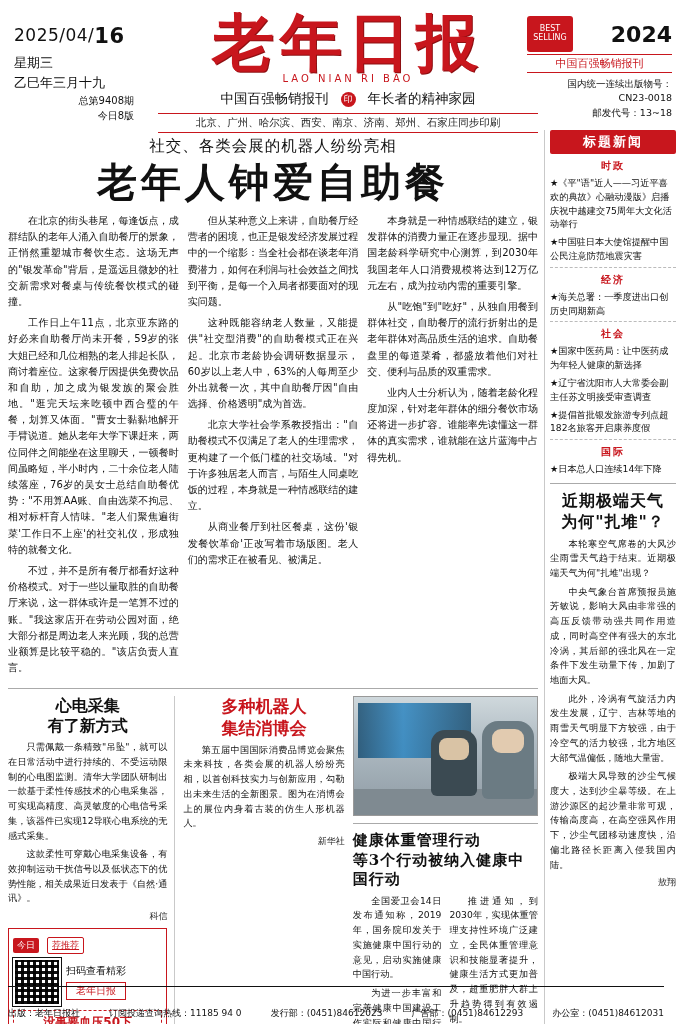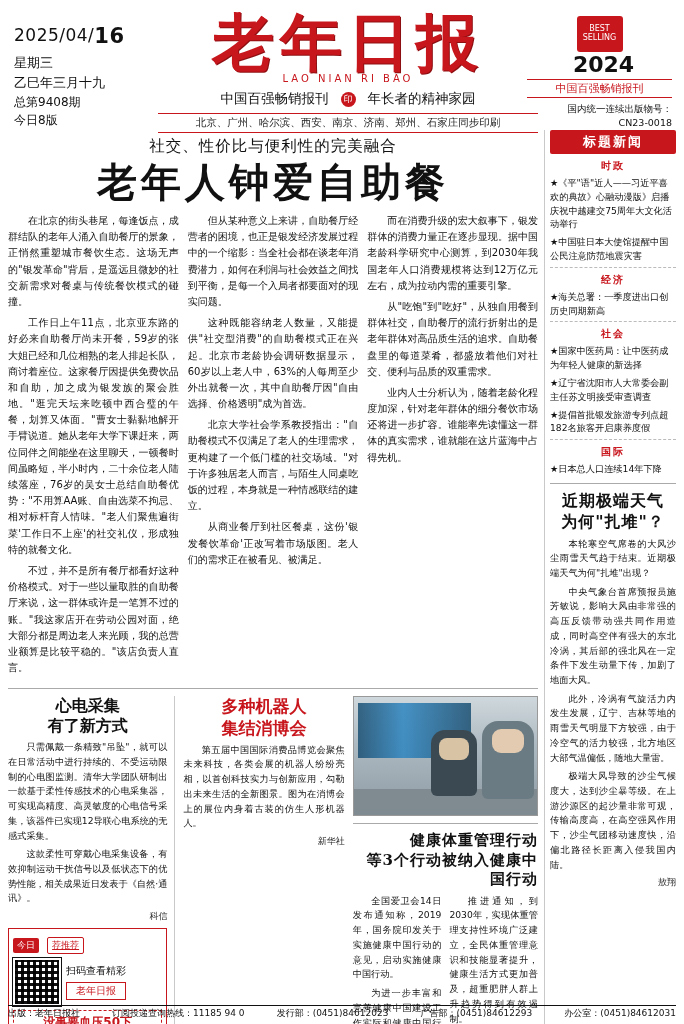--- a/index.html
+++ b/index.html
@@ -11,21 +11,21 @@
     overflow:hidden;
   }
   .page{position:relative;width:684px;height:1024px;box-sizing:border-box;padding:6px 8px;}
 
   
   .masthead{position:relative;height:120px;border-bottom:0;}
   .md-left{position:absolute;left:6px;top:14px;width:120px;text-align:left;color:#111;line-height:1.55;}
   .md-date{font-size:17px;letter-spacing:.5px;}
   .md-date .dayno{font-size:21px;font-weight:bold;vertical-align:-2px;}
   .md-sub{font-size:13px;}
-  .md-sub2{font-size:12px;}
+  .md-sub2{font-size:10px;text-align:right;}
   .md-center{position:absolute;left:150px;top:4px;width:380px;text-align:center;}
   .title-cn{
     font-family:"DejaVu Serif","Liberation Serif",serif;
     font-size:62px;font-weight:bold;color:#c8161d;letter-spacing:6px;
     line-height:1.05;text-shadow:1px 1px 0 #8d0f12;
     white-space:nowrap;
   }
   .title-pin{font-size:10px;color:#c8161d;letter-spacing:3px;margin-top:-2px;}
   .slogan{margin-top:6px;font-size:13.5px;color:#111;display:flex;justify-content:center;align-items:center;gap:12px;}
   .slogan .dot{width:15px;height:15px;border-radius:50%;background:#c8161d;color:#fff;font-size:9px;display:inline-flex;align-items:center;justify-content:center;}
@@ -79,21 +79,21 @@
     position:relative;overflow:hidden;
   }
   .photo .screenwall{position:absolute;left:4px;top:6px;width:62%;height:46%;
     background:linear-gradient(90deg,#1b4f72,#2e86c1 40%,#1b4f72);opacity:.85;}
   .photo .robot1{position:absolute;left:42%;top:28%;width:46px;height:66px;border-radius:14px 14px 6px 6px;background:#3b4a52;}
   .photo .robot1:after{content:"";position:absolute;left:8px;top:8px;width:30px;height:22px;border-radius:8px;background:#d9c3a5;}
   .photo .robot2{position:absolute;left:70%;top:20%;width:52px;height:78px;border-radius:16px 16px 6px 6px;background:#6b7b83;}
   .photo .robot2:after{content:"";position:absolute;left:10px;top:8px;width:32px;height:24px;border-radius:9px;background:#e2cbb0;}
   .photo .floor{position:absolute;left:0;bottom:0;width:100%;height:22%;background:#7f8a91;}
   .blk-title{
-    text-align:right;font-weight:bold;font-family:"DejaVu Serif","Liberation Serif",serif;
+    text-align:left;font-weight:bold;font-family:"DejaVu Serif","Liberation Serif",serif;
     font-size:15px;line-height:1.3;letter-spacing:1px;color:#111;
   }
 
   
   .rc-head{
     background:#c8161d;color:#fff;font-size:13px;font-weight:bold;text-align:center;
     padding:3px 0;letter-spacing:2px;border-radius:2px;
     font-family:"DejaVu Serif","Liberation Serif",serif;
   }
   .rc-sec{font-size:10px;color:#c8161d;font-weight:bold;text-align:center;margin:5px 0 3px;letter-spacing:2px;}
@@ -110,21 +110,21 @@
   .ad-tag{display:inline-block;background:#c8161d;color:#fff;font-size:9px;padding:1px 4px;border-radius:2px;}
   .ad-tag2{display:inline-block;border:1px solid #c8161d;color:#c8161d;font-size:9px;padding:1px 4px;border-radius:2px;margin-left:3px;text-decoration:underline;}
   .qr{width:44px;height:44px;background:
       repeating-linear-gradient(0deg,#111 0 3px,#fff 3px 6px),
       repeating-linear-gradient(90deg,#111 0 3px,#fff 3px 6px);
       background-blend-mode:multiply;border:2px solid #fff;outline:1px solid #111;}
   .ad-red{color:#c8161d;font-weight:bold;}
   .pillbox{border:1px dashed #c8161d;padding:3px;margin-top:4px;text-align:center;}
 
   
-  .footer{position:absolute;left:8px;right:8px;bottom:4px;border-top:1px solid #111;padding-top:1px;
+  .footer{position:absolute;left:8px;right:20px;bottom:4px;border-top:1px solid #111;padding-top:20px;
     display:flex;justify-content:space-between;font-size:9px;color:#111;}
 </style>
 </head>
 <body>
 
 <div class="page">
 
   <div class="masthead">
     <div class="md-left">
       <div class="md-date"><span>2025/04/</span><span class="dayno">16</span></div>
@@ -139,54 +139,54 @@
       <div class="title-pin">LAO NIAN RI BAO</div>
       <div class="slogan">
         <span>中国百强畅销报刊</span>
         <span class="dot">印</span>
         <span>年长者的精神家园</span>
       </div>
       <div class="cities">北京、广州、哈尔滨、西安、南京、济南、郑州、石家庄同步印刷</div>
     </div>
 
     <div class="md-right">
-      <div style="display:flex;align-items:center;justify-content:space-between;flex-direction:column;">
+      <div style="display:flex;align-items:center;justify-content:space-between;">
         <span class="badge">BEST<br>SELLING</span>
         <span class="year">2024</span>
       </div>
       <div class="award">中国百强畅销报刊</div>
       <div class="issn">
         <div>国内统一连续出版物号：</div>
         <div>CN23-0018</div>
         <div>邮发代号：13~18</div>
       </div>
     </div>
   </div>
 
   <div class="content">
 
     <div class="col-main">
 
-      <div class="kicker">社交、性价比与便利性的完美融合</div>
+      <div class="kicker">社交、各类会展的机器人纷纷亮相</div>
       <div class="headline">老年人钟爱自助餐</div>
 
       <div class="cols3">
         <div class="c">
           <p>在北京的街头巷尾，每逢饭点，成群结队的老年人涌入自助餐厅的景象，正悄然重塑城市餐饮生态。这场无声的"银发革命"背后，是遥远且微妙的社交新需求对餐桌与传统餐饮模式的碰撞。</p>
           <p>工作日上午11点，北京亚东路的好必来自助餐厅尚未开餐，59岁的张大姐已经和几位相熟的老人排起长队，商讨着座位。这家餐厅因提供免费饮品和自助，加之成为银发族的聚会胜地。"逛完天坛来吃顿中西合璧的午餐，划算又体面。"曹女士黏黏地解开手臂说道。她从老年大学下课赶来，两位同伴之间能坐在这里聊天，一顿餐时间虽略短，半小时内，二十余位老人陆续落座，76岁的吴女士总结自助餐优势："不用算AA账、自由选菜不拘忌、相对标杆育人情味。"老人们聚焦遍街菜'工作日不上座'的社交礼仪，形成独特的就餐文化。</p>
           <p>不过，并不是所有餐厅都看好这种价格模式。对于一些以量取胜的自助餐厅来说，这一群体或许是一笔算不过的账。"我这家店开在劳动公园对面，绝大部分都是周边老人来光顾，我的总营业额算是比较平稳的。"该店负责人直言。</p>
         </div>
         <div class="c">
           <p>但从某种意义上来讲，自助餐厅经营者的困境，也正是银发经济发展过程中的一个缩影：当全社会都在谈老年消费潜力，如何在利润与社会效益之间找到平衡，是每一个入局者都要面对的现实问题。</p>
           <p>这种既能容纳老人数量，又能提供"社交型消费"的自助餐模式正在兴起。北京市老龄协会调研数据显示，60岁以上老人中，63%的人每周至少外出就餐一次，其中自助餐厅因"自由选择、价格透明"成为首选。</p>
           <p>北京大学社会学系教授指出："自助餐模式不仅满足了老人的生理需求，更构建了一个低门槛的社交场域。"对于许多独居老人而言，与陌生人同桌吃饭的过程，本身就是一种情感联结的建立。</p>
           <p>从商业餐厅到社区餐桌，这份'银发餐饮革命'正改写着市场版图。老人们的需求正在被看见、被满足。</p>
         </div>
         <div class="c">
-          <p>而在消费升级的宏大叙事下，银发群体的消费力量正在逐步显现。据中国老龄科学研究中心测算，到2030年我国老年人口消费规模将达到12万亿元左右，成为拉动内需的重要引擎。</p>
+          <p>本身就是一种情感联结的建立，银发群体的消费力量正在逐步显现。据中国老龄科学研究中心测算，到2030年我国老年人口消费规模将达到12万亿元左右，成为拉动内需的重要引擎。</p>
           <p>从"吃饱"到"吃好"，从独自用餐到群体社交，自助餐厅的流行折射出的是老年群体对高品质生活的追求。自助餐盘里的每道菜肴，都盛放着他们对社交、便利与品质的双重需求。</p>
           <p>业内人士分析认为，随着老龄化程度加深，针对老年群体的细分餐饮市场还将进一步扩容。谁能率先读懂这一群体的真实需求，谁就能在这片蓝海中占得先机。</p>
         </div>
       </div>
 
       <hr class="sep">
 
       <div class="band2">
 
         <div class="b2-left">

